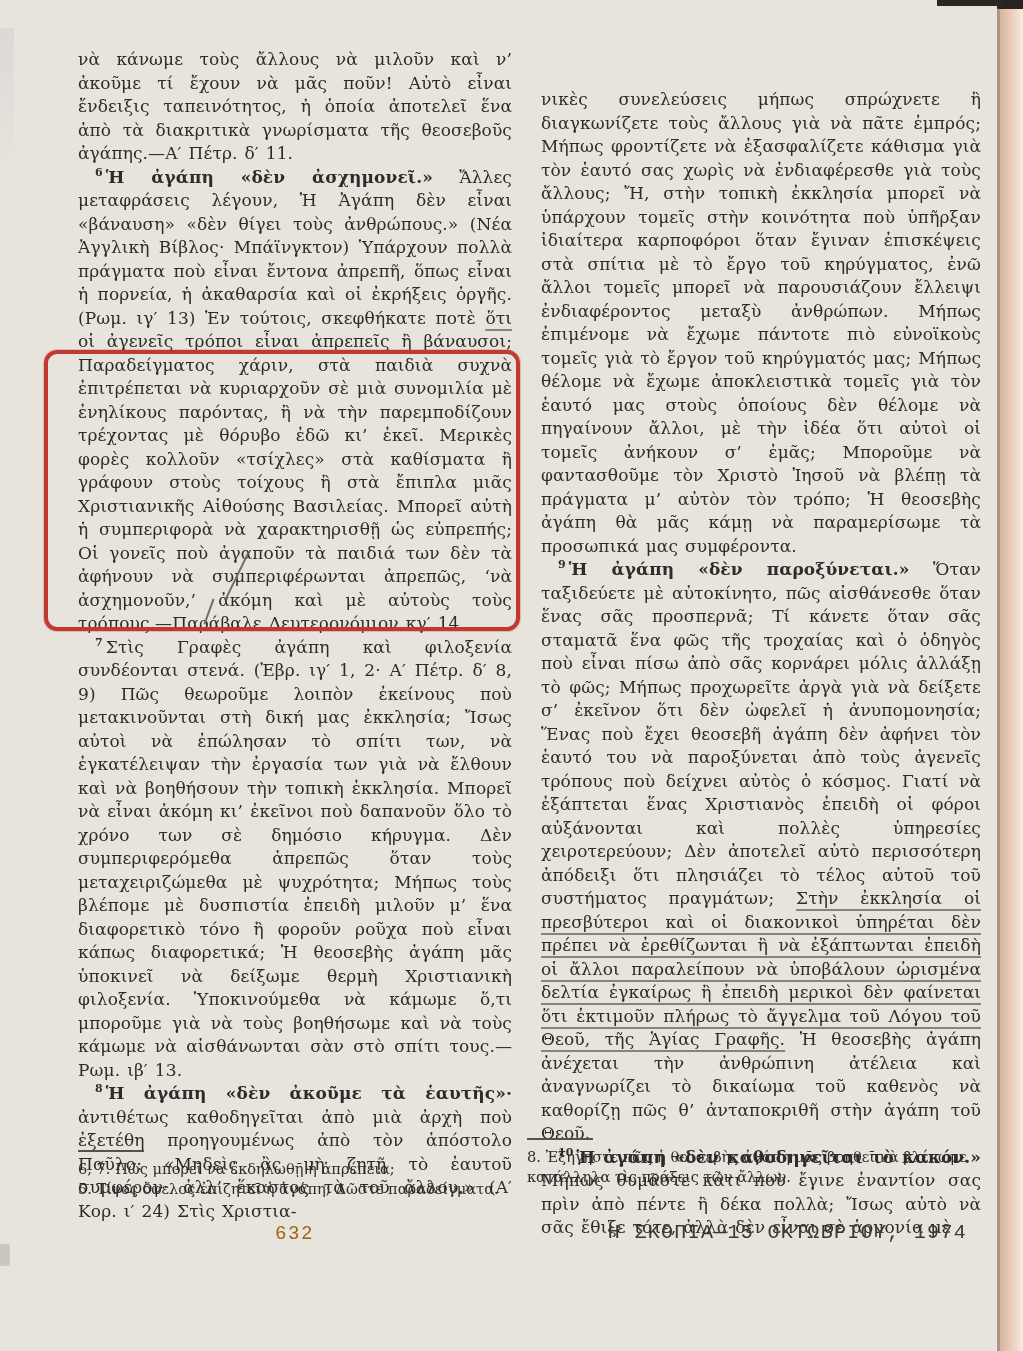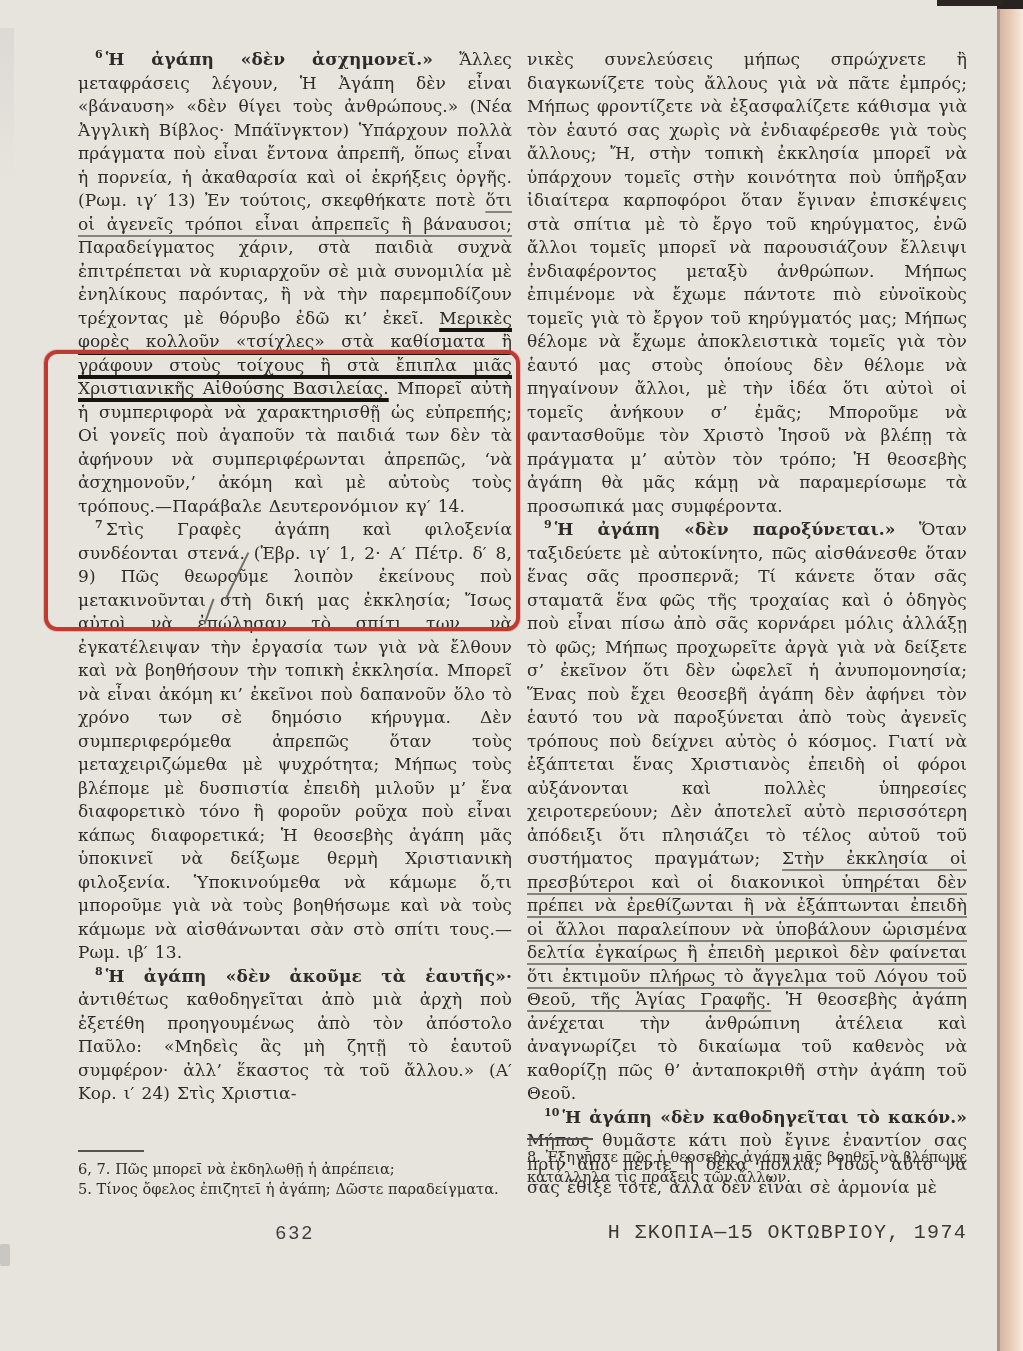--- a/index.html
+++ b/index.html
@@ -1,43 +1,43 @@
 <!DOCTYPE html>
 <html><head>
 <meta charset="utf-8">
 <style>
   html,body{margin:0;padding:0;background:#9f9d99;}
   .page{position:relative;width:1023px;height:1351px;background:#e7e4de;overflow:hidden;
         font-family:"DejaVu Serif","Liberation Serif",serif;color:#2e2c28;}
   .col{position:absolute;top:48px;text-align:justify;font-size:17px;line-height:23.5px;
        letter-spacing:0.1px;word-spacing:1.5px;}
   .col-left{left:78px;width:434px;}
-  .col-right{left:527px;width:440px;}
+  .col-right{left:541px;width:440px;margin-top:40px;}
   .col p{margin:0;}
   .col p.indent{text-indent:17px;}
   sup.pnum{font-size:11px;line-height:0;margin-right:3px;font-weight:bold;}
   b.lead{font-weight:bold;}
-  .u-pen{text-decoration:underline;text-decoration-thickness:3.5px;
+  .u-pen{text-decoration-thickness:3.5px;
          text-underline-offset:4px;text-decoration-color:#17140f;}
   .u-pencil{text-decoration:underline;text-decoration-thickness:1.5px;
             text-underline-offset:4.5px;text-decoration-color:#85837e;}
   .red-box{position:absolute;left:44px;top:350px;width:468px;height:273px;
            border:4px solid #c03a31;border-radius:13px;z-index:3;pointer-events:none;
            box-shadow:0 0 0 1px rgba(192,58,49,.25);}
   .pen-stroke{position:absolute;width:1.8px;background:#6f6d68;z-index:4;pointer-events:none;}
   .stroke-1{left:236px;top:550px;height:52px;transform:rotate(26deg);}
   .stroke-2{left:208px;top:598px;height:27px;transform:rotate(20deg);}
   .fnblock{position:absolute;font-size:14.6px;line-height:19.8px;text-align:justify;}
   .fnblock p{margin:0;}
   .fn-left{left:78px;top:1150px;width:434px;}
   .fn-right{left:527px;top:1138px;width:440px;}
   .fnrule{width:66px;border-top:2px solid #55534e;margin:0 0 7px 0;}
   .footer-num{position:absolute;left:235px;top:1222px;width:120px;text-align:center;
               font-family:"Liberation Sans","DejaVu Sans",sans-serif;font-size:19px;
-              letter-spacing:2.5px;color:#404040;}
+              letter-spacing:2.5px;color:#a16207;}
   .footer-journal{position:absolute;right:56px;top:1221px;
               font-family:Liberation Mono, monospace;font-size:20px;
               letter-spacing:1.3px;color:#3a3834;white-space:nowrap;text-align:right;}
   .scan-band{position:absolute;right:0;top:0;bottom:0;width:26px;z-index:5;
              background:linear-gradient(to right,#cdb0a0,#e6c7b2 45%,#f2e0d2 85%,#f7ece2);}
   .scan-band::before{content:"";position:absolute;top:0;left:0;right:0;height:9px;background:#282320;}
   .scan-band::after{content:"";position:absolute;top:8px;bottom:0;left:0;width:3px;
              background:rgba(120,85,70,.35);}
   .scan-top-edge{position:absolute;top:0;right:20px;width:66px;height:6px;background:#2b2622;z-index:6;}
   .smudge-tl{position:absolute;left:0;top:28px;width:14px;height:150px;
@@ -49,20 +49,21 @@
 <body>
 
 <div class="page">
 
   <div class="smudge-tl"></div>
   <div class="smudge-bl"></div>
   <div class="scan-band"></div>
   <div class="scan-top-edge"></div>
 
   <div class="col col-left">
+    <p><span>νὰ κάνωμε τοὺς ἄλλους νὰ μιλοῦν καὶ ν’ ἀκοῦμε τί ἔχουν νὰ μᾶς ποῦν! Αὐτὸ εἶναι ἔνδειξις ταπεινότητος, ἡ ὁποία ἀποτελεῖ ἕνα ἀπὸ τὰ διακριτικὰ γνωρίσματα τῆς θεοσεβοῦς ἀγάπης.—Α′ Πέτρ. δ′ 11.</span></p>
     <p class="indent"><sup class="pnum">6</sup><b class="lead">Ἡ ἀγάπη «δὲν ἀσχημονεῖ.»</b><span> Ἄλλες μεταφράσεις λέγουν, Ἡ Ἀγάπη δὲν εἶναι «βάναυση» «δὲν θίγει τοὺς ἀνθρώπους.» (Νέα Ἀγγλικὴ Βίβλος· Μπάϊνγκτον) Ὑπάρχουν πολλὰ πράγματα ποὺ εἶναι ἔντονα ἀπρεπῆ, ὅπως εἶναι ἡ πορνεία, ἡ ἀκαθαρσία καὶ οἱ ἐκρήξεις ὀργῆς. (Ρωμ. ιγ′ 13) Ἐν τούτοις, σκεφθήκατε ποτὲ </span><span class="u-pencil">ὅτι οἱ ἀγενεῖς τρόποι εἶναι ἀπρεπεῖς ἢ βάναυσοι;</span><span> Παραδείγματος χάριν, στὰ παιδιὰ συχνὰ ἐπιτρέπεται νὰ κυριαρχοῦν σὲ μιὰ συνομιλία μὲ ἐνηλίκους παρόντας, ἢ νὰ τὴν παρεμποδίζουν τρέχοντας μὲ θόρυβο ἐδῶ κι’ ἐκεῖ. </span><span class="u-pen">Μερικὲς φορὲς κολλοῦν «τσίχλες» στὰ καθίσματα ἢ γράφουν στοὺς τοίχους ἢ στὰ ἔπιπλα μιᾶς Χριστιανικῆς Αἰθούσης Βασιλείας.</span><span> Μπορεῖ αὐτὴ ἡ συμπεριφορὰ νὰ χαρακτηρισθῇ ὡς εὐπρεπής; Οἱ γονεῖς ποὺ ἀγαποῦν τὰ παιδιά των δὲν τὰ ἀφήνουν νὰ συμπεριφέρωνται ἀπρεπῶς, ‘νὰ ἀσχημονοῦν,’ ἀκόμη καὶ μὲ αὐτοὺς τοὺς τρόπους.—Παράβαλε Δευτερονόμιον κγ′ 14.</span></p>
     <p class="indent"><sup class="pnum">7</sup><span>Στὶς Γραφὲς ἀγάπη καὶ φιλοξενία συνδέονται στενά. (Ἑβρ. ιγ′ 1, 2· Α′ Πέτρ. δ′ 8, 9) Πῶς θεωροῦμε λοιπὸν ἐκείνους ποὺ μετακινοῦνται στὴ δική μας ἐκκλησία; Ἴσως αὐτοὶ νὰ ἐπώλησαν τὸ σπίτι των, νὰ ἐγκατέλειψαν τὴν ἐργασία των γιὰ νὰ ἔλθουν καὶ νὰ βοηθήσουν τὴν τοπικὴ ἐκκλησία. Μπορεῖ νὰ εἶναι ἀκόμη κι’ ἐκεῖνοι ποὺ δαπανοῦν ὅλο τὸ χρόνο των σὲ δημόσιο κήρυγμα. Δὲν συμπεριφερόμεθα ἀπρεπῶς ὅταν τοὺς μεταχειριζώμεθα μὲ ψυχρότητα; Μήπως τοὺς βλέπομε μὲ δυσπιστία ἐπειδὴ μιλοῦν μ’ ἕνα διαφορετικὸ τόνο ἢ φοροῦν ροῦχα ποὺ εἶναι κάπως διαφορετικά; Ἡ θεοσεβὴς ἀγάπη μᾶς ὑποκινεῖ νὰ δείξωμε θερμὴ Χριστιανικὴ φιλοξενία. Ὑποκινούμεθα νὰ κάμωμε ὅ,τι μποροῦμε γιὰ νὰ τοὺς βοηθήσωμε καὶ νὰ τοὺς κάμωμε νὰ αἰσθάνωνται σὰν στὸ σπίτι τους.—Ρωμ. ιβ′ 13.</span></p>
     <p class="indent"><sup class="pnum">8</sup><b class="lead">Ἡ ἀγάπη «δὲν ἀκοῦμε τὰ ἑαυτῆς»·</b><span> ἀντιθέτως καθοδηγεῖται ἀπὸ μιὰ ἀρχὴ ποὺ ἐξετέθη προηγουμένως ἀπὸ τὸν ἀπόστολο Παῦλο: «Μηδεὶς ἂς μὴ ζητῇ τὸ ἑαυτοῦ συμφέρον· ἀλλ’ ἕκαστος τὰ τοῦ ἄλλου.» (Α′ Κορ. ι′ 24) Στὶς Χριστια-</span></p>
   </div>
 
   <div class="col col-right">
     <p><span>νικὲς συνελεύσεις μήπως σπρώχνετε ἢ διαγκωνίζετε τοὺς ἄλλους γιὰ νὰ πᾶτε ἐμπρός; Μήπως φροντίζετε νὰ ἐξασφαλίζετε κάθισμα γιὰ τὸν ἑαυτό σας χωρὶς νὰ ἐνδιαφέρεσθε γιὰ τοὺς ἄλλους; Ἤ, στὴν τοπικὴ ἐκκλησία μπορεῖ νὰ ὑπάρχουν τομεῖς στὴν κοινότητα ποὺ ὑπῆρξαν ἰδιαίτερα καρποφόροι ὅταν ἔγιναν ἐπισκέψεις στὰ σπίτια μὲ τὸ ἔργο τοῦ κηρύγματος, ἐνῶ ἄλλοι τομεῖς μπορεῖ νὰ παρουσιάζουν ἔλλειψι ἐνδιαφέροντος μεταξὺ ἀνθρώπων. Μήπως ἐπιμένομε νὰ ἔχωμε πάντοτε πιὸ εὐνοϊκοὺς τομεῖς γιὰ τὸ ἔργον τοῦ κηρύγματός μας; Μήπως θέλομε νὰ ἔχωμε ἀποκλειστικὰ τομεῖς γιὰ τὸν ἑαυτό μας στοὺς ὁποίους δὲν θέλομε νὰ πηγαίνουν ἄλλοι, μὲ τὴν ἰδέα ὅτι αὐτοὶ οἱ τομεῖς ἀνήκουν σ’ ἐμᾶς; Μποροῦμε νὰ φαντασθοῦμε τὸν Χριστὸ Ἰησοῦ νὰ βλέπῃ τὰ πράγματα μ’ αὐτὸν τὸν τρόπο; Ἡ θεοσεβὴς ἀγάπη θὰ μᾶς κάμῃ νὰ παραμερίσωμε τὰ προσωπικά μας συμφέροντα.</span></p>
     <p class="indent"><sup class="pnum">9</sup><b class="lead">Ἡ ἀγάπη «δὲν παροξύνεται.»</b><span> Ὅταν ταξιδεύετε μὲ αὐτοκίνητο, πῶς αἰσθάνεσθε ὅταν ἕνας σᾶς προσπερνᾶ; Τί κάνετε ὅταν σᾶς σταματᾶ ἕνα φῶς τῆς τροχαίας καὶ ὁ ὁδηγὸς ποὺ εἶναι πίσω ἀπὸ σᾶς κορνάρει μόλις ἀλλάξῃ τὸ φῶς; Μήπως προχωρεῖτε ἀργὰ γιὰ νὰ δείξετε σ’ ἐκεῖνον ὅτι δὲν ὠφελεῖ ἡ ἀνυπομονησία; Ἕνας ποὺ ἔχει θεοσεβῆ ἀγάπη δὲν ἀφήνει τὸν ἑαυτό του νὰ παροξύνεται ἀπὸ τοὺς ἀγενεῖς τρόπους ποὺ δείχνει αὐτὸς ὁ κόσμος. Γιατί νὰ ἐξάπτεται ἕνας Χριστιανὸς ἐπειδὴ οἱ φόροι αὐξάνονται καὶ πολλὲς ὑπηρεσίες χειροτερεύουν; Δὲν ἀποτελεῖ αὐτὸ περισσότερη ἀπόδειξι ὅτι πλησιάζει τὸ τέλος αὐτοῦ τοῦ συστήματος πραγμάτων; </span><span class="u-pencil">Στὴν ἐκκλησία οἱ πρεσβύτεροι καὶ οἱ διακονικοὶ ὑπηρέται δὲν πρέπει νὰ ἐρεθίζωνται ἢ νὰ ἐξάπτωνται ἐπειδὴ οἱ ἄλλοι παραλείπουν νὰ ὑποβάλουν ὡρισμένα δελτία ἐγκαίρως ἢ ἐπειδὴ μερικοὶ δὲν φαίνεται ὅτι ἐκτιμοῦν πλήρως τὸ ἄγγελμα τοῦ Λόγου τοῦ Θεοῦ, τῆς Ἁγίας Γραφῆς.</span><span> Ἡ θεοσεβὴς ἀγάπη ἀνέχεται τὴν ἀνθρώπινη ἀτέλεια καὶ ἀναγνωρίζει τὸ δικαίωμα τοῦ καθενὸς νὰ καθορίζῃ πῶς θ’ ἀνταποκριθῆ στὴν ἀγάπη τοῦ Θεοῦ.</span></p>
     <p class="indent"><sup class="pnum">10</sup><b class="lead">Ἡ ἀγάπη «δὲν καθοδηγεῖται τὸ κακόν.»</b><span> Μήπως θυμᾶστε κάτι ποὺ ἔγινε ἐναντίον σας πρὶν ἀπὸ πέντε ἢ δέκα πολλὰ; Ἴσως αὐτὸ νὰ σᾶς ἔθιξε τότε, ἀλλὰ δὲν εἶναι σὲ ἁρμονία μὲ</span></p>
   </div>

